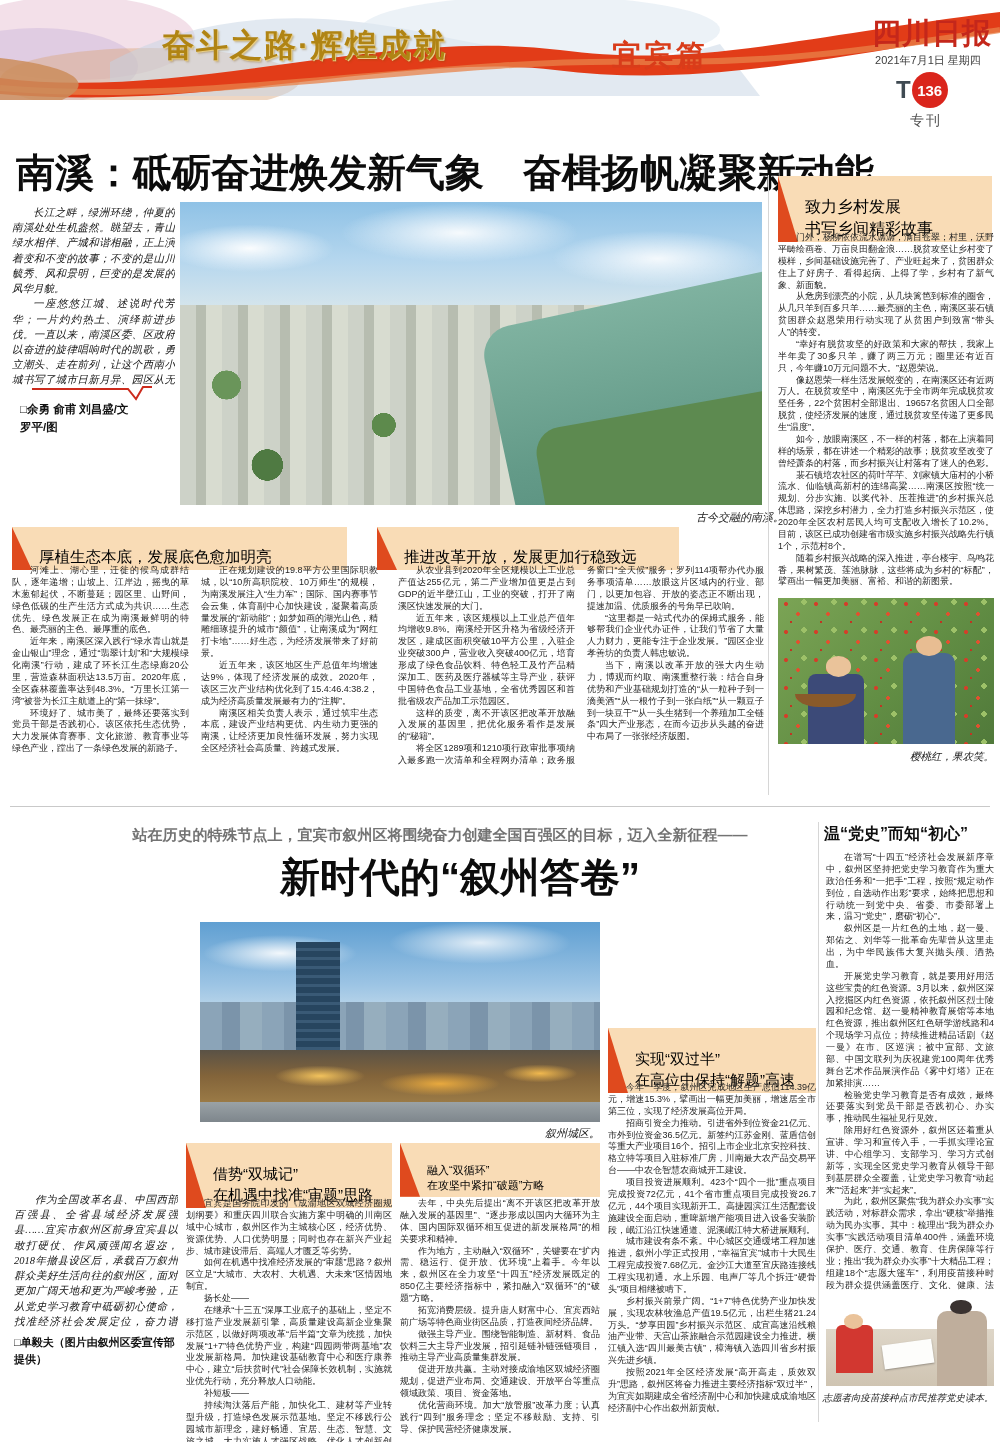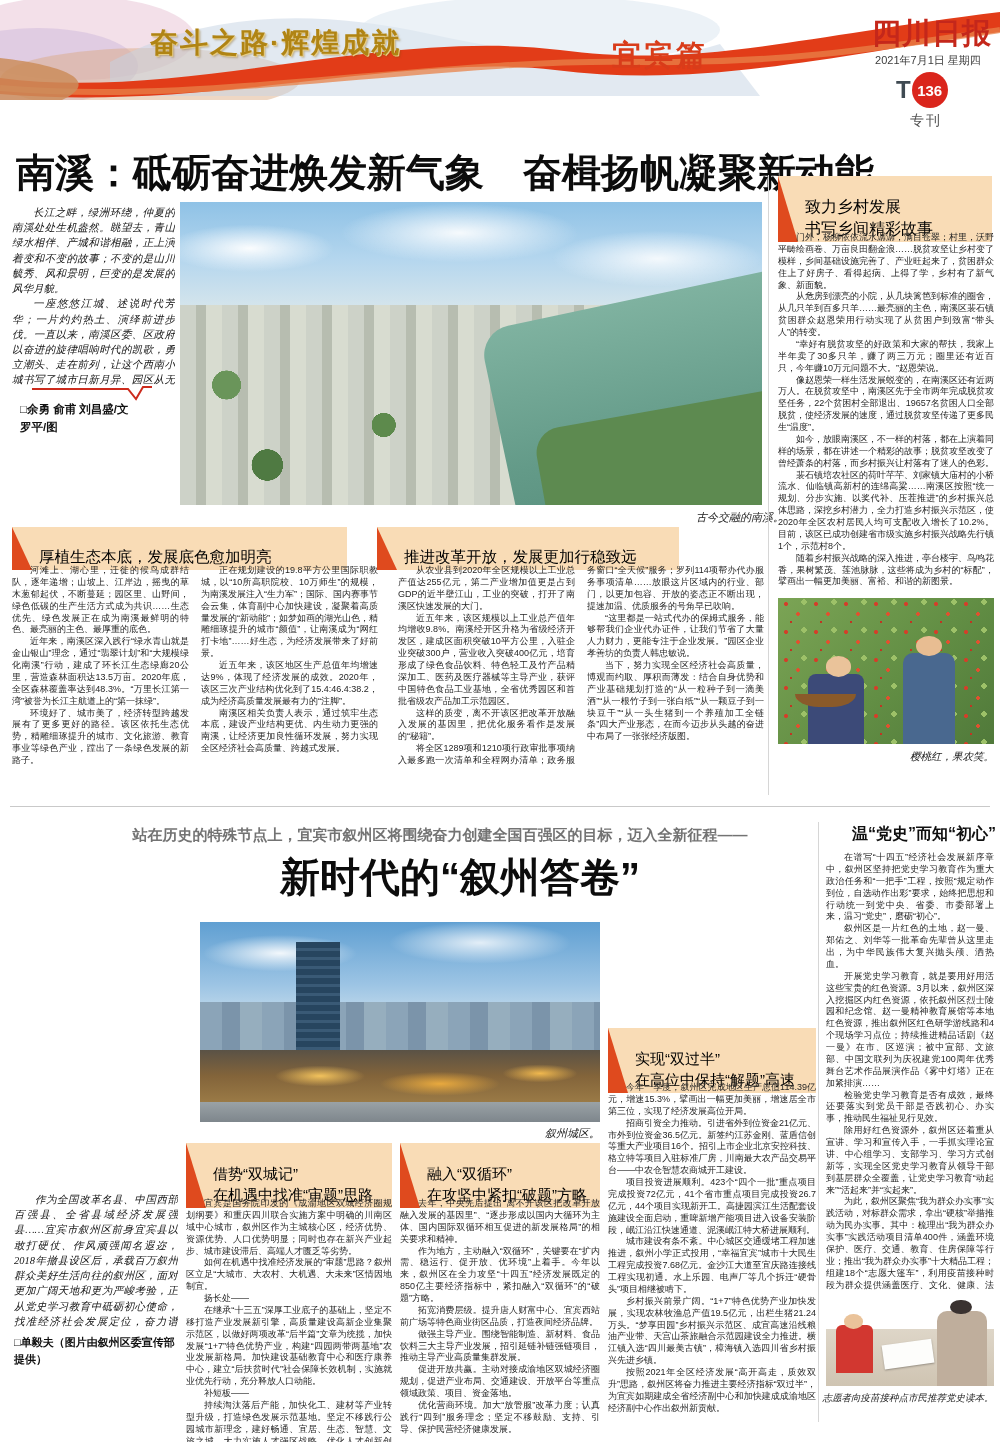--- a/index.html
+++ b/index.html
@@ -1,22 +1,22 @@
 <!DOCTYPE html>
 <html><head>
 <meta charset="utf-8">
 <style>
   html,body{margin:0;padding:0;background:#e9e9e9;}
   .page{position:relative;width:1000px;height:1444px;margin:0 auto;background:#ffffff;
         font-family:"Liberation Sans",sans-serif;color:#222;overflow:hidden;
         box-shadow:2px 2px 6px rgba(0,0,0,.25);}
   
   .banner-art{position:absolute;left:0;top:0;width:1000px;height:100px;}
-  .banner-title{position:absolute;left:150px;top:24px;width:400px;font-family:Liberation Sans, sans-serif;
-    font-size:28px;font-weight:900;letter-spacing:2px;color:#b5861279;color:#b08414;
+  .banner-title{position:absolute;left:162px;top:24px;width:400px;font-family:Liberation Sans, sans-serif;
+    font-size:32px;font-weight:900;letter-spacing:2px;color:#b5861279;color:#b08414;
     text-shadow:1px 1px 0 #e6cc84,2px 2px 2px rgba(120,80,0,.35);white-space:nowrap;}
   .banner-tag{position:absolute;left:612px;top:36px;font-size:29px;font-weight:900;color:#d93c1a;letter-spacing:3px;}
   .masthead{position:absolute;left:872px;top:14px;width:120px;text-align:center;
     font-family:"Liberation Serif",serif;font-weight:900;font-size:29px;color:#c4271b;
     letter-spacing:1px;white-space:nowrap;}
   .m-date{position:absolute;left:860px;top:53px;width:136px;text-align:center;font-size:11px;color:#3c3c3c;}
   .pageno{position:absolute;left:896px;top:72px;height:36px;display:flex;align-items:center;}
   .pageno .t{font-size:24px;font-weight:bold;color:#3f4a52;margin-right:1px;}
   .pageno .circ{width:36px;height:36px;border-radius:50%;background:#da251c;color:#fff;
     display:flex;align-items:center;justify-content:center;font-size:15px;font-weight:bold;}
@@ -179,55 +179,55 @@
     <div class="pc-basket"></div>
   </div>
   <div class="caption" style="position:absolute;left:778px;top:750px;width:216px;text-align:right;font-size:10.5px;">樱桃红，果农笑。</div>
 
   <div class="sec-head" style="left:12px;top:527px;width:335px;font-size:15.5px;line-height:20px;">
     <span>厚植生态本底，发展底色愈加明亮</span>
   </div>
   <div class="body-text" style="position:absolute;left:12px;top:565px;width:366px;height:234px;column-count:2;column-gap:12px;">
       <p>河滩上、湖心里，迁徙的候鸟成群结队，逐年递增；山坡上、江岸边，摇曳的草木葱郁起伏，不断蔓延；园区里、山野间，绿色低碳的生产生活方式成为共识……生态优先、绿色发展正在成为南溪最鲜明的特色、最亮丽的主色、最厚重的底色。</p>
       <p>近年来，南溪区深入践行“绿水青山就是金山银山”理念，通过“翡翠计划”和“大规模绿化南溪”行动，建成了环长江生态绿廊20公里，营造森林面积达13.5万亩。2020年底，全区森林覆盖率达到48.3%。“万里长江第一湾”被誉为长江主航道上的“第一抹绿”。</p>
-      <p>环境好了、城市美了，经济转型跨越发展有了更多更好的路径。该区依托生态优势，精雕细琢提升的城市、文化旅游、教育事业等绿色产业，蹚出了一条绿色发展的新路子。</p>
+      <p>环境好了、城市美了，最终还要落实到党员干部是否践初心。该区依托生态优势，大力发展体育赛事、文化旅游、教育事业等绿色产业，蹚出了一条绿色发展的新路子。</p>
       <p>正在规划建设的19.8平方公里国际职教城，以“10所高职院校、10万师生”的规模，为南溪发展注入“生力军”；国际、国内赛事节会云集，体育副中心加快建设，凝聚着高质量发展的“新动能”；如梦如画的湖光山色，精雕细琢提升的城市“颜值”，让南溪成为“网红打卡地”……好生态，为经济发展带来了好前景。</p>
       <p>近五年来，该区地区生产总值年均增速达9%，体现了经济发展的成效。2020年，该区三次产业结构优化到了15.4:46.4:38.2，成为经济高质量发展最有力的“注脚”。</p>
       <p>南溪区相关负责人表示，通过筑牢生态本底，建设产业结构更优、内生动力更强的南溪，让经济更加良性循环发展，努力实现全区经济社会高质量、跨越式发展。</p>
     </div>
 
   <div class="sec-head" style="left:377px;top:527px;width:302px;font-size:15.5px;line-height:20px;">
     <span>推进改革开放，发展更加行稳致远</span>
   </div>
   <div class="body-text" style="position:absolute;left:398px;top:565px;width:366px;height:234px;column-count:2;column-gap:12px;">
       <p>从农业县到2020年全区规模以上工业总产值达255亿元，第二产业增加值更是占到GDP的近半壁江山，工业的突破，打开了南溪区快速发展的大门。</p>
       <p>近五年来，该区规模以上工业总产值年均增收9.8%。南溪经开区升格为省级经济开发区，建成区面积突破10平方公里，入驻企业突破300户，营业收入突破400亿元，培育形成了绿色食品饮料、特色轻工及竹产品精深加工、医药及医疗器械等主导产业，获评中国特色食品工业基地，全省优秀园区和首批省级农产品加工示范园区。</p>
       <p>这样的质变，离不开该区把改革开放融入发展的基因里，把优化服务看作是发展的“秘籍”。</p>
       <p>将全区1289项和1210项行政审批事项纳入最多跑一次清单和全程网办清单；政务服务窗口“全天候”服务；罗列114项帮办代办服务事项清单……放眼这片区域内的行业、部门，以更加包容、开放的姿态正不断出现，提速加温、优质服务的号角早已吹响。</p>
       <p>“这里都是一站式代办的保姆式服务，能够帮我们企业代办证件，让我们节省了大量人力财力，更能专注于企业发展。”园区企业孝善坊的负责人韩忠敏说。</p>
-      <p>当下，努力实现全区经济社会高质量，博观而约取、厚积而薄发：结合自身优势和产业基础规划打造的“从一粒种子到一滴美酒”“从一根竹子到一张白纸”“从一颗豆子到一块豆干”“从一头生猪到一个养殖加工全链条”四大产业形态，在而今迈步从头越的奋进中布局了一张张经济版图。</p>
+      <p>当下，南溪以改革开放的强大内生动力，博观而约取、南溪重整行装：结合自身优势和产业基础规划打造的“从一粒种子到一滴美酒”“从一根竹子到一张白纸”“从一颗豆子到一块豆干”“从一头生猪到一个养殖加工全链条”四大产业形态，在而今迈步从头越的奋进中布局了一张张经济版图。</p>
     </div>
 
   <div class="hrule" style="left:10px;top:806px;width:980px;"></div>
 
   <div class="kicker2">站在历史的特殊节点上，宜宾市叙州区将围绕奋力创建全国百强区的目标，迈入全新征程——</div>
   <div class="headline2">新时代的“叙州答卷”</div>
 
   <div class="photo" style="left:200px;top:922px;width:400px;height:200px;">
     <div class="p2-sky"></div>
     <div class="p2-far"></div>
     <div class="p2-tower"></div>
     <div class="p2-mall"></div>
     <div class="p2-road"></div>
   </div>
   <div class="caption" style="position:absolute;left:400px;top:1126px;width:200px;text-align:right;">叙州城区。</div>
 
   <div class="vrule" style="left:818px;top:822px;height:600px;"></div>
 
-  <div style="position:absolute;left:824px;top:824px;width:172px;text-align:right;font-size:16px;font-weight:900;color:#0f0f0f;white-space:nowrap;">温“党史”而知“初心”</div>
+  <div style="position:absolute;left:824px;top:824px;width:172px;text-align:left;font-size:16px;font-weight:900;color:#0f0f0f;white-space:nowrap;">温“党史”而知“初心”</div>
   <div class="body-text" style="position:absolute;left:826px;top:852px;width:168px;height:438px;">
       <p>在谱写“十四五”经济社会发展新序章中，叙州区坚持把党史学习教育作为重大政治任务和“一把手”工程，按照“规定动作到位，自选动作出彩”要求，始终把思想和行动统一到党中央、省委、市委部署上来，温习“党史”，磨砺“初心”。</p>
       <p>叙州区是一片红色的土地，赵一曼、郑佑之、刘华等一批革命先辈曾从这里走出，为中华民族伟大复兴抛头颅、洒热血。</p>
       <p>开展党史学习教育，就是要用好用活这些宝贵的红色资源。3月以来，叙州区深入挖掘区内红色资源，依托叙州区烈士陵园和纪念馆、赵一曼精神教育展馆等本地红色资源，推出叙州区红色研学游线路和4个现场学习点位；持续推进精品话剧《赵一曼》在市、区巡演；被中宣部、文旅部、中国文联列为庆祝建党100周年优秀舞台艺术作品展演作品《雾中灯塔》正在加紧排演……</p>
       <p>检验党史学习教育是否有成效，最终还要落实到党员干部是否践初心、办实事，推动民生福祉见行见效。</p>
       <p>除用好红色资源外，叙州区还着重从宣讲、学习和宣传入手，一手抓实理论宣讲、中心组学习、支部学习、学习方式创新等，实现全区党史学习教育从领导干部到基层群众全覆盖，让党史学习教育“动起来”“活起来”并“实起来”。</p>
       <p>为此，叙州区聚焦“我为群众办实事”实践活动，对标群众需求，拿出“硬核”举措推动为民办实事。其中：梳理出“我为群众办实事”实践活动项目清单400件，涵盖环境保护、医疗、交通、教育、住房保障等行业；推出“我为群众办实事”十大精品工程；组建18个“志愿大篷车”，利用疫苗接种时段为群众提供涵盖医疗、文化、健康、法律、安全、生活等多个领域的惠民服务，真切提升群众的获得感、幸福感和安全感。</p>
     </div>
   <div class="photo" style="left:826px;top:1294px;width:168px;height:92px;">
     <div class="pv-canopy"></div>
@@ -251,21 +251,21 @@
   </div>
   <div class="body-text" style="position:absolute;left:186px;top:1198px;width:206px;height:244px;">
       <p>宜宾是国务院印发的《成渝地区双城经济圈规划纲要》和重庆四川联合实施方案中明确的川南区域中心城市，叙州区作为主城核心区，经济优势、资源优势、人口优势明显；同时也存在新兴产业起步、城市建设滞后、高端人才匮乏等劣势。</p>
       <p>如何在机遇中找准经济发展的“审题”思路？叙州区立足“大城市、大农村、大机遇、大未来”区情因地制宜。</p>
       <p>扬长处——</p>
       <p>在继承“十三五”深厚工业底子的基础上，坚定不移打造产业发展新引擎，高质量建设高新企业集聚示范区，以做好两项改革“后半篇”文章为统揽，加快发展“1+7”特色优势产业，构建“四园两带两基地”农业发展新格局。加快建设基础教育中心和医疗康养中心，建立“后扶贫时代”社会保障长效机制，实施就业优先行动，充分释放人口动能。</p>
       <p>补短板——</p>
       <p>持续淘汰落后产能，加快化工、建材等产业转型升级，打造绿色发展示范基地。坚定不移践行公园城市新理念，建好畅通、宜居、生态、智慧、文旅之城。大力实施人才强区战略，优化人才创新创业环境。</p>
     </div>
 
-  <div class="sec-head" style="left:400px;top:1143px;width:200px;font-size:15px;line-height:1.4;">
+  <div class="sec-head" style="left:400px;top:1143px;width:200px;font-size:11px;line-height:1.4;">
     <span class="l1">融入“双循环”</span>
     <span class="l2">在攻坚中紧扣“破题”方略</span>
   </div>
   <div class="body-text" style="position:absolute;left:400px;top:1198px;width:200px;height:244px;">
       <p>去年，中央先后提出“离不开该区把改革开放融入发展的基因里”、“逐步形成以国内大循环为主体、国内国际双循环相互促进的新发展格局”的相关要求和精神。</p>
       <p>作为地方，主动融入“双循环”，关键要在“扩内需、稳运行、促开放、优环境”上着手。今年以来，叙州区在全力攻坚“十四五”经济发展既定的850亿主要经济指标中，紧扣融入“双循环”的“破题”方略。</p>
       <p>拓宽消费层级。提升唐人财富中心、宜宾西站前广场等特色商业街区品质，打造夜间经济品牌。</p>
       <p>做强主导产业。围绕智能制造、新材料、食品饮料三大主导产业发展，招引延链补链强链项目，推动主导产业高质量集群发展。</p>
       <p>促进开放共赢。主动对接成渝地区双城经济圈规划，促进产业布局、交通建设、开放平台等重点领域政策、项目、资金落地。</p>
       <p>优化营商环境。加大“放管服”改革力度；认真践行“四到”服务理念；坚定不移鼓励、支持、引导、保护民营经济健康发展。</p>

